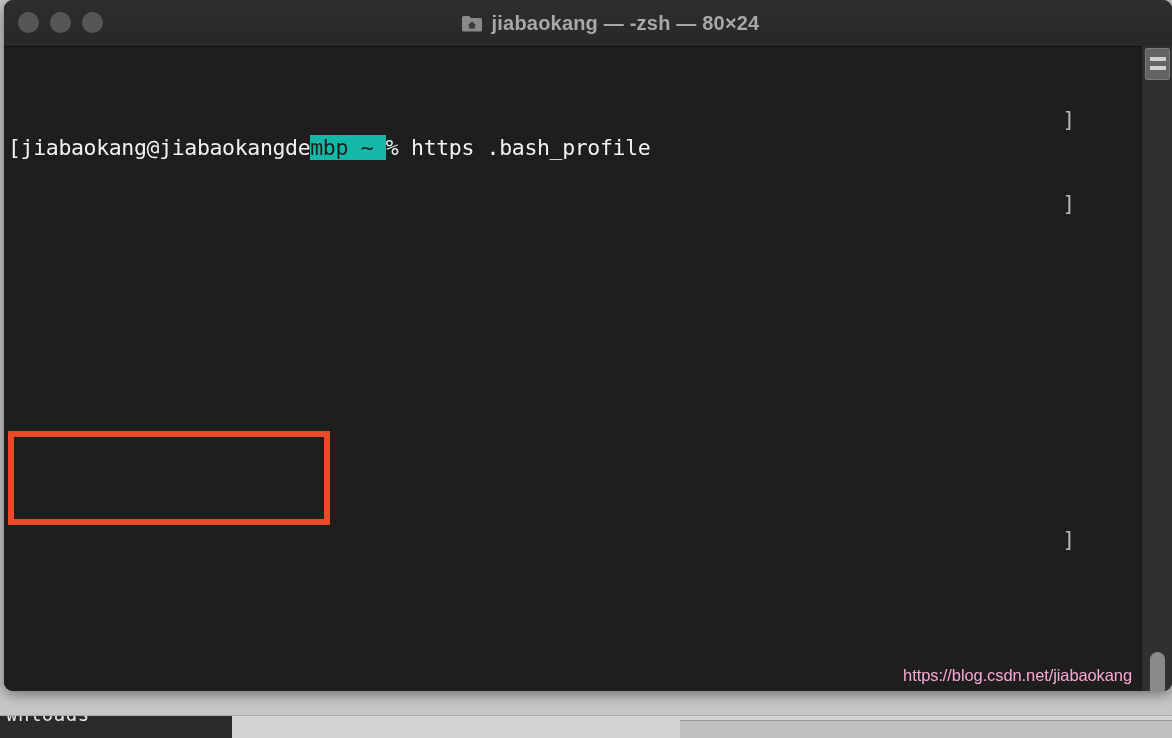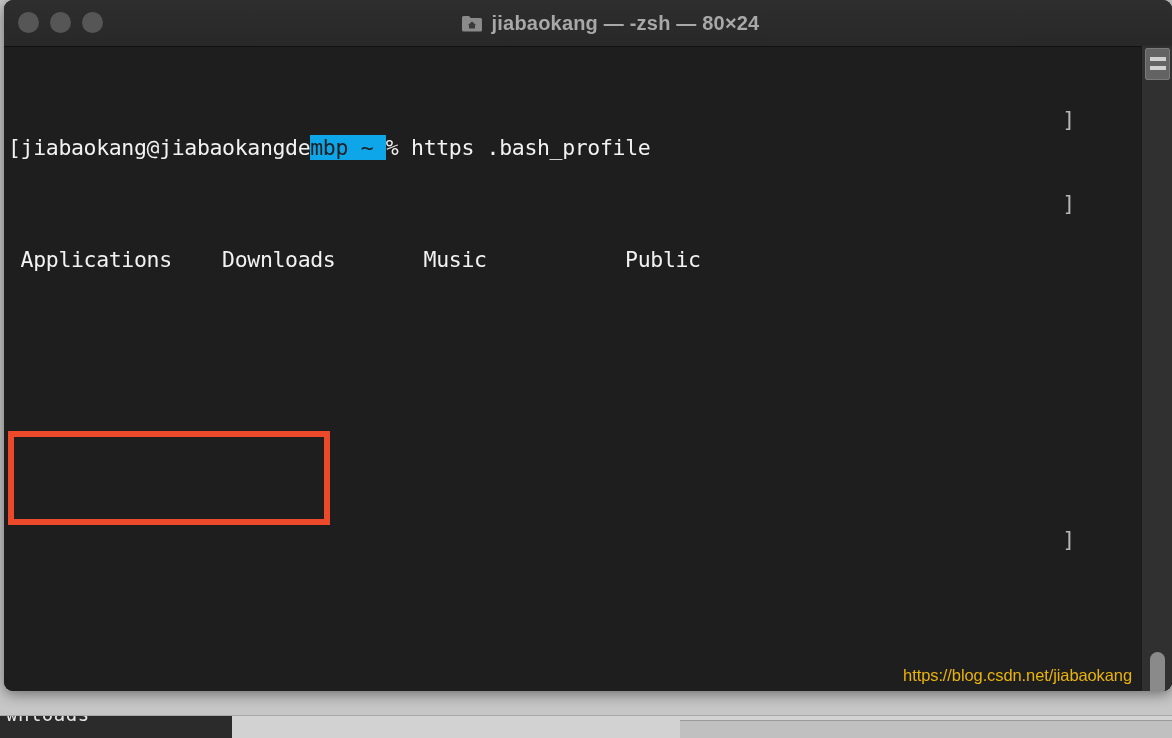--- a/index.html
+++ b/index.html
@@ -131,21 +131,21 @@
     font-size: 21.5px;
     line-height: 28px;
     white-space: pre;
     letter-spacing: -0.35px;
   }
   .term-line {
     height: 28px;
     white-space: pre;
   }
   .sel {
-    background: #0ea5e9;
+    background: #14b8a6;
     color: #1e1e1e;
   }
   
   #wrap-markers {
     position: absolute;
     right: 32px;
     top: 3px;
     color: #b6b6b6;
     font-family: "DejaVu Sans Mono", "Liberation Mono", monospace;
     font-size: 21.5px;
@@ -205,21 +205,21 @@
     height: 70px;
     background: #8a8a8a;
     border-radius: 8px;
   }
 
   
   #watermark {
     position: absolute;
     right: 40px;
     bottom: 6px;
-    color: #eab308;
+    color: #f9a8d4;
     font-family: "Liberation Sans", sans-serif;
     font-size: 16.5px;
     letter-spacing: -0.1px;
     white-space: nowrap;
   }
 </style>
 </head>
 <body>
 
 <div id="desktop-background">
@@ -248,21 +248,20 @@
       <span id="window-title">jiabaokang — -zsh — 80×24</span>
     </div>
   </div>
 
   <div id="terminal-body">
 
     <div id="terminal-screen">
 
       <div class="term-line"><span>[jiabaokang@jiabaokangde</span><span class="sel">mbp ~ </span><span>% https .bash_profile</span></div>
 
-      <div class="term-line"> Applications    Downloads       Music           Public</div>
       
       
       
       
       
       
       
       
       
       

